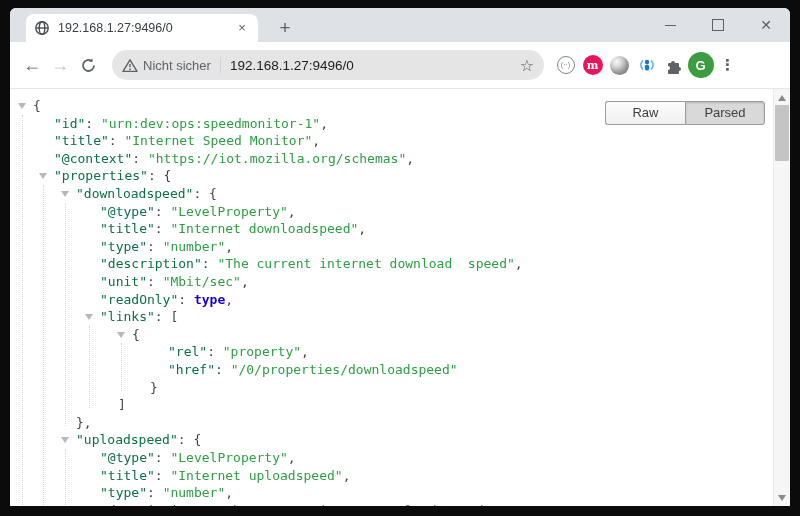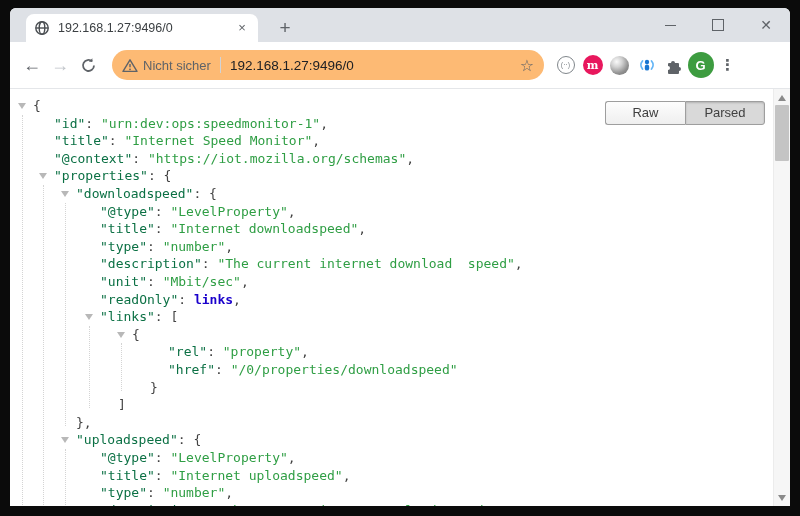--- a/index.html
+++ b/index.html
@@ -21,21 +21,21 @@
   .wc{width:48px;height:34px;display:flex;align-items:center;justify-content:center;color:#5f6368;}
   .wc-min-glyph{display:block;width:11px;height:0;border-top:1.4px solid #5f6368;}
   .wc-max-glyph{display:block;width:10px;height:10px;border:1.4px solid #5f6368;}
   .wc-close-glyph{font-size:14px;line-height:1;}
   
   #toolbar{position:relative;height:46px;background:#fff;display:flex;align-items:center;
            padding-left:8px;box-sizing:border-box;}
   .nav-btn{flex:none;width:28px;height:28px;display:flex;align-items:center;justify-content:center;
            border-radius:50%;font-size:18px;color:#5f6368;}
   .nav-btn.disabled{color:#c0c4c9;}
-  #omnibox{flex:none;width:432px;height:30px;margin-left:10px;background:#fdba74;border-radius:15px;
+  #omnibox{flex:none;width:432px;height:30px;margin-left:10px;background:#e5e5e5;border-radius:15px;
            display:flex;align-items:center;padding:0 10px;box-sizing:border-box;}
   #omnibox .sec-text{font-size:13px;color:#5f6368;margin-left:5px;white-space:nowrap;}
   #omnibox .divider{width:1px;height:16px;background:#d0d3d8;margin:0 9px;}
   #omnibox .url-text{flex:1;font-size:13.5px;color:#202124;white-space:nowrap;overflow:hidden;}
   #omnibox .star{flex:none;font-size:16px;color:#5f6368;margin-left:6px;}
   #ext-row{display:flex;align-items:center;margin-left:8px;}
   .ext{flex:none;width:27px;height:28px;display:flex;align-items:center;justify-content:center;}
   .ico-circle-dots{width:18px;height:18px;border:1.6px solid #80868b;border-radius:50%;
       color:#80868b;font-size:7px;line-height:15px;text-align:center;box-sizing:border-box;letter-spacing:0;}
   .ico-pink{width:20px;height:20px;border-radius:50%;display:flex;align-items:center;justify-content:center;
@@ -182,21 +182,21 @@
           <div class="json-line" style="top: 60.8px; left: 44px;"><span class="tk-k">"@context"</span><span class="tk-p">: </span><span class="tk-s">"https://iot.mozilla.org/schemas"</span><span class="tk-p">,</span></div>
           <div class="json-line" style="top: 78.4px; left: 44px;"><span class="tk-k">"properties"</span><span class="tk-p">: {</span></div>
           <span class="arrow" style="top: 84.4px; left: 29px;"></span>
           <div class="json-line" style="top: 96px; left: 66px;"><span class="tk-k">"downloadspeed"</span><span class="tk-p">: {</span></div>
           <span class="arrow" style="top: 102px; left: 51px;"></span>
           <div class="json-line" style="top: 113.6px; left: 90px;"><span class="tk-k">"@type"</span><span class="tk-p">: </span><span class="tk-s">"LevelProperty"</span><span class="tk-p">,</span></div>
           <div class="json-line" style="top: 131.2px; left: 90px;"><span class="tk-k">"title"</span><span class="tk-p">: </span><span class="tk-s">"Internet downloadspeed"</span><span class="tk-p">,</span></div>
           <div class="json-line" style="top: 148.8px; left: 90px;"><span class="tk-k">"type"</span><span class="tk-p">: </span><span class="tk-s">"number"</span><span class="tk-p">,</span></div>
           <div class="json-line" style="top: 166.4px; left: 90px;"><span class="tk-k">"description"</span><span class="tk-p">: </span><span class="tk-s">"The current internet download  speed"</span><span class="tk-p">,</span></div>
           <div class="json-line" style="top: 184px; left: 90px;"><span class="tk-k">"unit"</span><span class="tk-p">: </span><span class="tk-s">"Mbit/sec"</span><span class="tk-p">,</span></div>
-          <div class="json-line" style="top: 201.6px; left: 90px;"><span class="tk-k">"readOnly"</span><span class="tk-p">: </span><span class="tk-b">links</span><span class="tk-p">,</span></div>
+          <div class="json-line" style="top: 201.6px; left: 90px;"><span class="tk-k">"readOnly"</span><span class="tk-p">: </span><span class="tk-b">type</span><span class="tk-p">,</span></div>
           <div class="json-line" style="top: 219.2px; left: 90px;"><span class="tk-k">"links"</span><span class="tk-p">: [</span></div>
           <span class="arrow" style="top: 225.2px; left: 75px;"></span>
           <div class="json-line" style="top: 236.8px; left: 122px;"><span class="tk-p">{</span></div>
           <span class="arrow" style="top: 242.8px; left: 107px;"></span>
           <div class="json-line" style="top: 254.4px; left: 158px;"><span class="tk-k">"rel"</span><span class="tk-p">: </span><span class="tk-s">"property"</span><span class="tk-p">,</span></div>
           <div class="json-line" style="top: 272px; left: 158px;"><span class="tk-k">"href"</span><span class="tk-p">: </span><span class="tk-s">"/0/properties/downloadspeed"</span></div>
           <div class="json-line" style="top: 289.6px; left: 140px;"><span class="tk-p">}</span></div>
           <div class="json-line" style="top: 307.2px; left: 108px;"><span class="tk-p">]</span></div>
           <div class="json-line" style="top: 324.8px; left: 66px;"><span class="tk-p">},</span></div>
           <div class="json-line" style="top: 342.4px; left: 66px;"><span class="tk-k">"uploadspeed"</span><span class="tk-p">: {</span></div>

